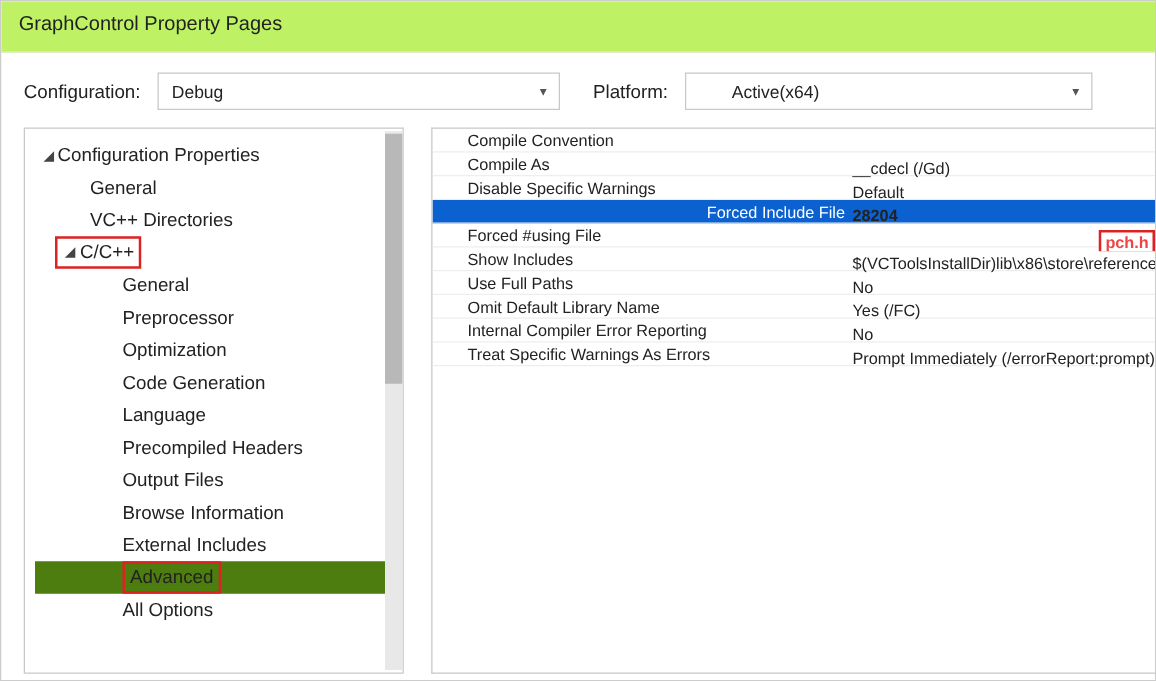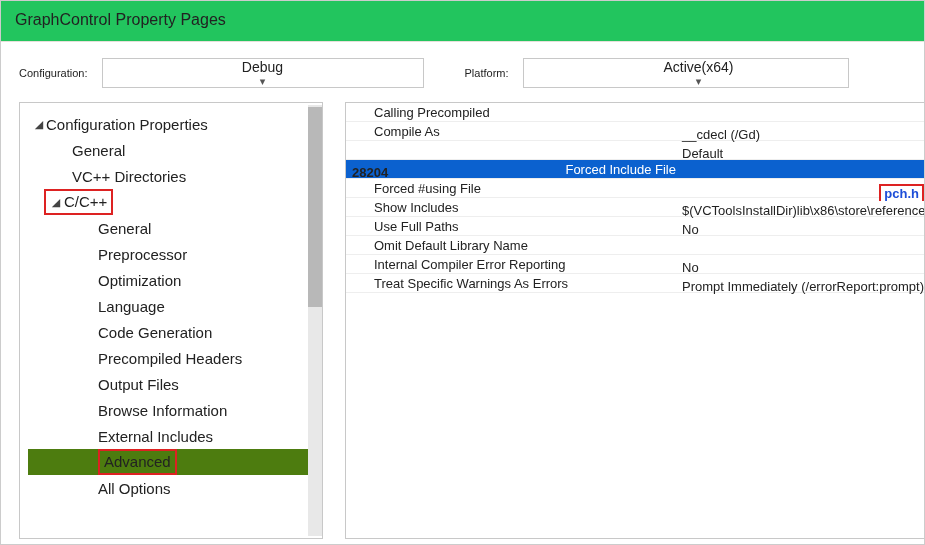--- a/index.html
+++ b/index.html
@@ -7,54 +7,53 @@
     font-family: "Segoe UI", Tahoma, sans-serif;
     font-size: 14px;
     color: #222;
     background: #fff;
     width: 925px;
     height: 545px;
     overflow: hidden;
     border: 1px solid #ccc;
   }
   .titlebar {
-    background: #22c55e;
+    background: #bef264;
     padding: 10px 14px 12px 14px;
     border-bottom: 1px solid #e6e0da;
     font-size: 16px;
   }
   .config-row {
     display: flex;
     align-items: center;
     padding: 16px 14px 14px 18px;
     gap: 10px;
   }
   .config-row label {
-    font-size: 11px;
+    font-size: 15px;
     margin-right: 4px;
     text-align: right;
   }
   .dropdown {
     display: flex;
     align-items: center;
     justify-content: space-between;
     border: 1px solid #c8c8c8;
     height: 30px;
     padding: 0 10px;
     background: #fff;
     cursor: pointer;
-    flex-direction: column;
   }
   .dropdown .chev {
     font-size: 11px;
     color: #555;
   }
   .dd-config { width: 322px; }
   .dd-platform { width: 326px; padding-left: 36px; }
-  .plat-label { margin-left: 31px; }
+  .plat-label { margin-left: 16px; }
 
   .main {
     display: flex;
     padding-left: 18px;
     padding-right: 0;
     height: calc(545px - 108px);
   }
   .tree-pane {
     width: 304px;
     border: 1px solid #c8c8c8;
@@ -142,21 +141,21 @@
     padding-left: 6px;
     white-space: nowrap;
     overflow: hidden;
     margin-top: 44px;
   }
   .bold { font-weight: 600; }
   .val-redbox {
     border: 2px solid #d22;
     padding: 0 3px;
     font-weight: 600;
-    color: #1d4ed8;
+    color: #ef4444;
     background: #fff;
     display: inline-block;
     line-height: 15px;
     margin-top: 0;
     position: relative;
     top: 2px;
   }
 </style>
 </head>
 <body>
@@ -207,25 +206,25 @@
           <div class="tree-item lvl2">
             <span class="caret blank">◢</span>
             <span>Preprocessor</span>
           </div>
           <div class="tree-item lvl2">
             <span class="caret blank">◢</span>
             <span>Optimization</span>
           </div>
           <div class="tree-item lvl2">
             <span class="caret blank">◢</span>
+            <span>Code Generation</span>
+          </div>
+          <div class="tree-item lvl2">
+            <span class="caret blank">◢</span>
             <span>Language</span>
-          </div>
-          <div class="tree-item lvl2">
-            <span class="caret blank">◢</span>
-            <span>Code Generation</span>
           </div>
           <div class="tree-item lvl2">
             <span class="caret blank">◢</span>
             <span>Precompiled Headers</span>
           </div>
           <div class="tree-item lvl2">
             <span class="caret blank">◢</span>
             <span>Output Files</span>
           </div>
           <div class="tree-item lvl2">
@@ -247,44 +246,46 @@
         </div>
     </div>
     <div class="tree-scroll">
       <div class="tree-thumb"></div>
     </div>
   </div>
 
   <div class="grid-pane">
     <div id="grid-rows">
         <div class="grid-row">
-          <div class="g-name">Calling Precompiled</div>
+          <div class="g-name">Compile Convention</div>
           <div class="g-val">__cdecl (/Gd)</div>
         </div>
         <div class="grid-row">
           <div class="g-name">Compile As</div>
           <div class="g-val">Default</div>
         </div>
         <div class="grid-row">
+          <div class="g-name">Disable Specific Warnings</div>
           <div class="g-val bold">28204</div>
         </div>
         <div class="grid-row sel">
           <div class="g-name">Forced Include File</div>
           <div class="g-val"><span class="val-redbox">pch.h</span></div>
         </div>
         <div class="grid-row">
           <div class="g-name">Forced #using File</div>
           <div class="g-val">$(VCToolsInstallDir)lib\x86\store\references\platform.winmd</div>
         </div>
         <div class="grid-row">
           <div class="g-name">Show Includes</div>
           <div class="g-val">No</div>
         </div>
         <div class="grid-row">
           <div class="g-name">Use Full Paths</div>
+          <div class="g-val">Yes (/FC)</div>
         </div>
         <div class="grid-row">
           <div class="g-name">Omit Default Library Name</div>
           <div class="g-val">No</div>
         </div>
         <div class="grid-row">
           <div class="g-name">Internal Compiler Error Reporting</div>
           <div class="g-val">Prompt Immediately (/errorReport:prompt)</div>
         </div>
         <div class="grid-row">

